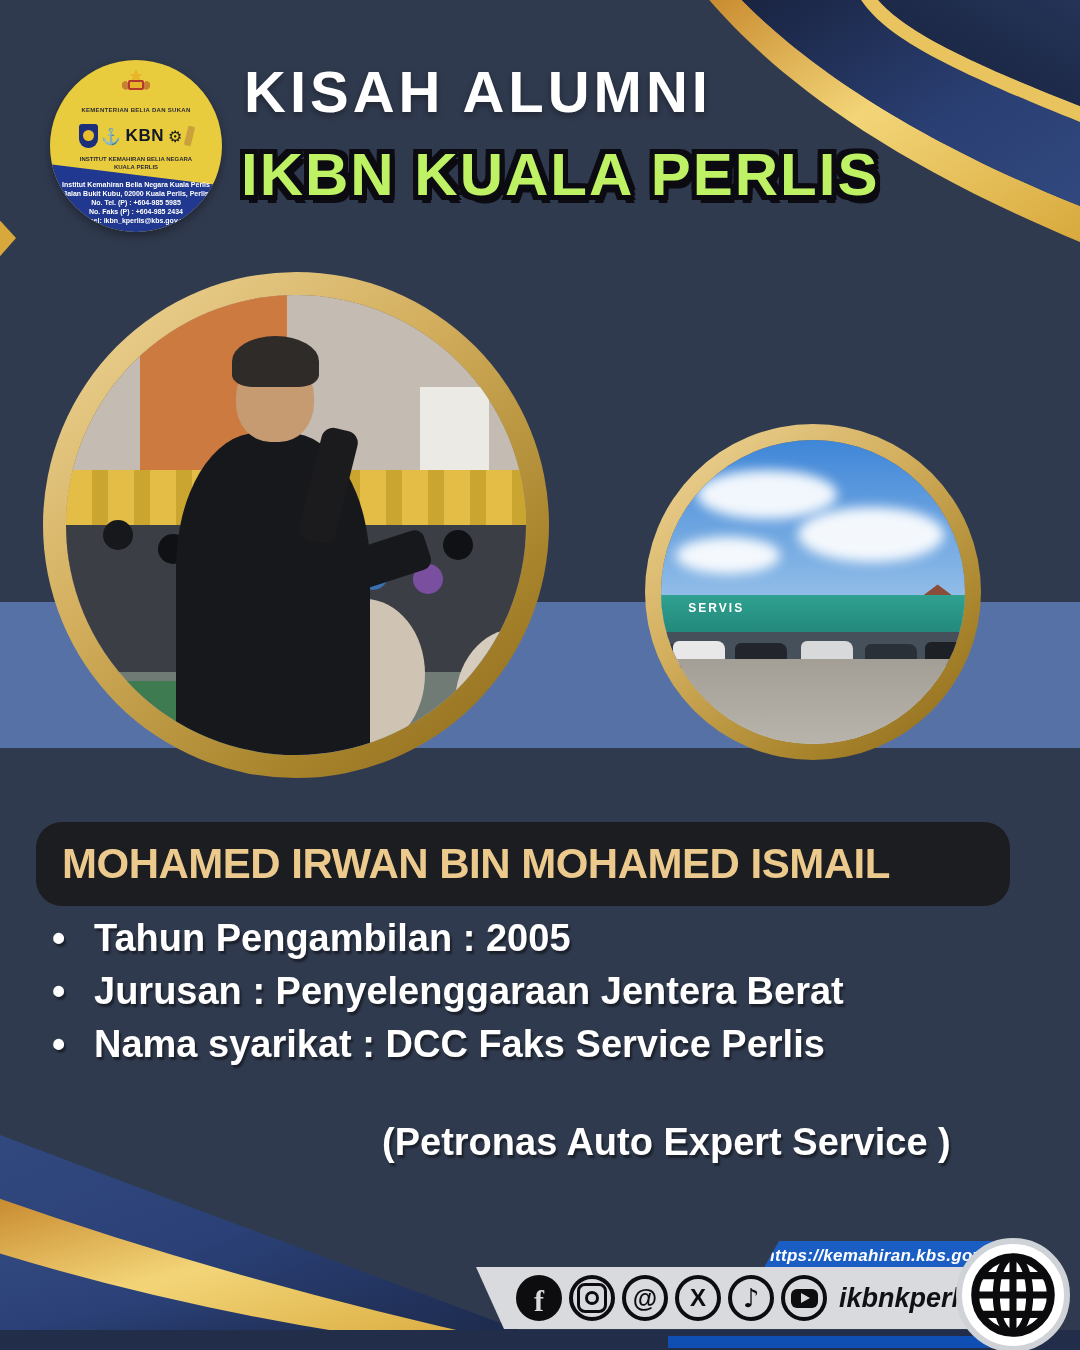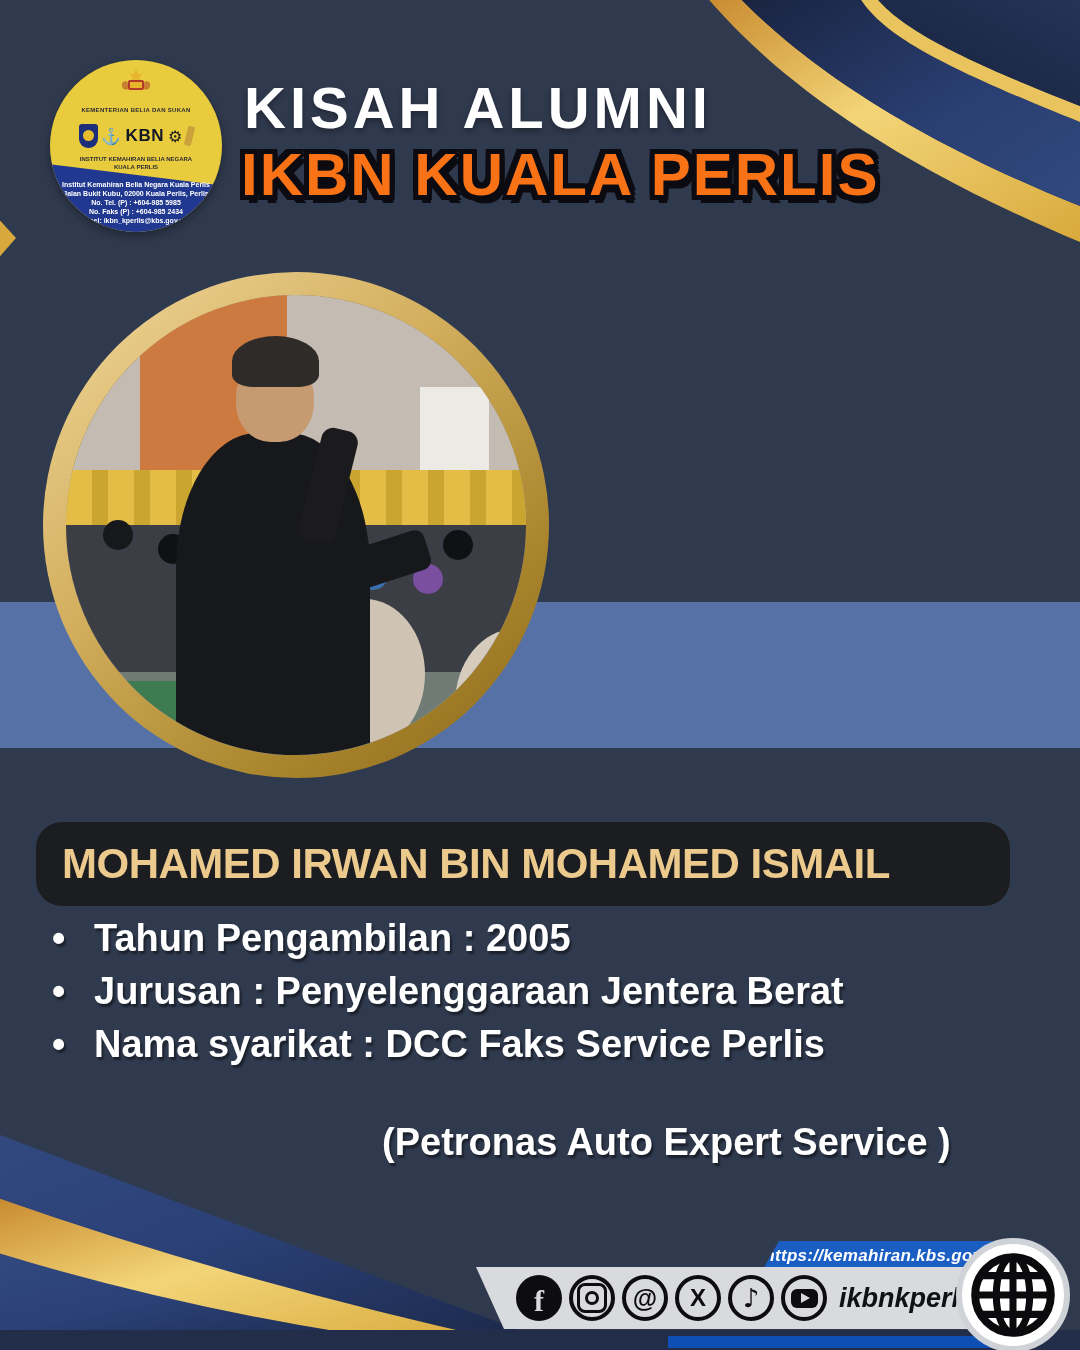--- a/index.html
+++ b/index.html
@@ -19,23 +19,23 @@
   .shield{width:19px;height:24px;background:#1d2f7a;border:1px solid #d9bster;border-radius:3px 3px 9px 9px;position:relative;}
   .shield i{position:absolute;left:4px;top:6px;width:11px;height:11px;border-radius:50%;background:#e7bd2c;}
   .anchor{font-size:16px;color:#15204c;}
   .kbn{font-size:17px;font-weight:bold;color:#111726;letter-spacing:.5px;}
   .gear{font-size:16px;color:#1a1a1a;}
   .wrench{width:7px;height:20px;background:#caa13a;border-radius:2px;transform:rotate(14deg);}
   .instline{position:absolute;left:0;right:0;font-size:6px;font-weight:bold;color:#2b2b33;}
   .i1{top:96px}.i2{top:104px}
   .addr{position:absolute;left:0;right:0;top:120px;color:#fff;font-size:7px;line-height:9px;font-weight:bold;}
   
-  .t1{position:absolute;left:244px;top:74px;z-index:2;font-size:58px;font-weight:bold;color:#ffffff;
+  .t1{position:absolute;left:244px;top:58px;z-index:2;font-size:58px;font-weight:bold;color:#ffffff;
       letter-spacing:4px;text-shadow:0 3px 6px rgba(0,0,0,.35);}
-  .t2{position:absolute;left:241px;top:140px;z-index:2;font-size:60px;font-weight:bold;color:#f97316;letter-spacing:2px;
+  .t2{position:absolute;left:241px;top:140px;z-index:2;font-size:60px;font-weight:bold;color:#bef264;letter-spacing:2px;
       -webkit-text-stroke:3px #0b0b11;paint-order:stroke fill;
       text-shadow:-5px -5px 0 #0b0b11,0 -5px 0 #0b0b11,5px -5px 0 #0b0b11,-5px 0 0 #0b0b11,5px 0 0 #0b0b11,
                   -5px 5px 0 #0b0b11,0 5px 0 #0b0b11,5px 5px 0 #0b0b11,4px 8px 0 #0b0b11;}
   
   .circle{position:absolute;border-radius:50%;z-index:2;display:flex;align-items:center;justify-content:center;
           background:linear-gradient(140deg,#ecd293 6%,#d3af5e 40%,#a8842c 75%,#8a671c);}
   .circle.big{left:43px;top:272px;width:506px;height:506px;}
   .circle.small{left:645px;top:424px;width:336px;height:336px;}
   .ph{border-radius:50%;overflow:hidden;position:relative;box-shadow:inset 0 0 0 6px #8a671c;}
   .circle.big .ph{width:460px;height:460px;}
@@ -205,20 +205,35 @@
       <div class="green"></div>
       <div class="chairs"></div>
       <div class="man-body"></div>
       <div class="man-head"></div>
       <div class="man-hair"></div>
       <div class="arm"></div>
       <div class="mic"></div>
     </div>
   </div>
 
+  <div class="circle small">
+    <div class="ph">
+      <div class="sky"></div>
+      <div class="cloud c1"></div>
+      <div class="cloud c2"></div>
+      <div class="cloud c3"></div>
+      <div class="roof"></div>
+      <div class="canopy">
+        <span class="servis">SERVIS</span>
+      </div>
+      <div class="under"></div>
+      <div class="cars"></div>
+      <div class="lot"></div>
+    </div>
+  </div>
 
   <div class="plate">
     <span>MOHAMED IRWAN BIN MOHAMED ISMAIL</span>
   </div>
 
   <ul class="bullets">
     <li>Tahun Pengambilan : 2005</li>
     <li>Jurusan : Penyelenggaraan Jentera Berat</li>
     <li>Nama syarikat : DCC Faks Service Perlis</li>
     <li class="cont">(Petronas Auto Expert Service )</li>

